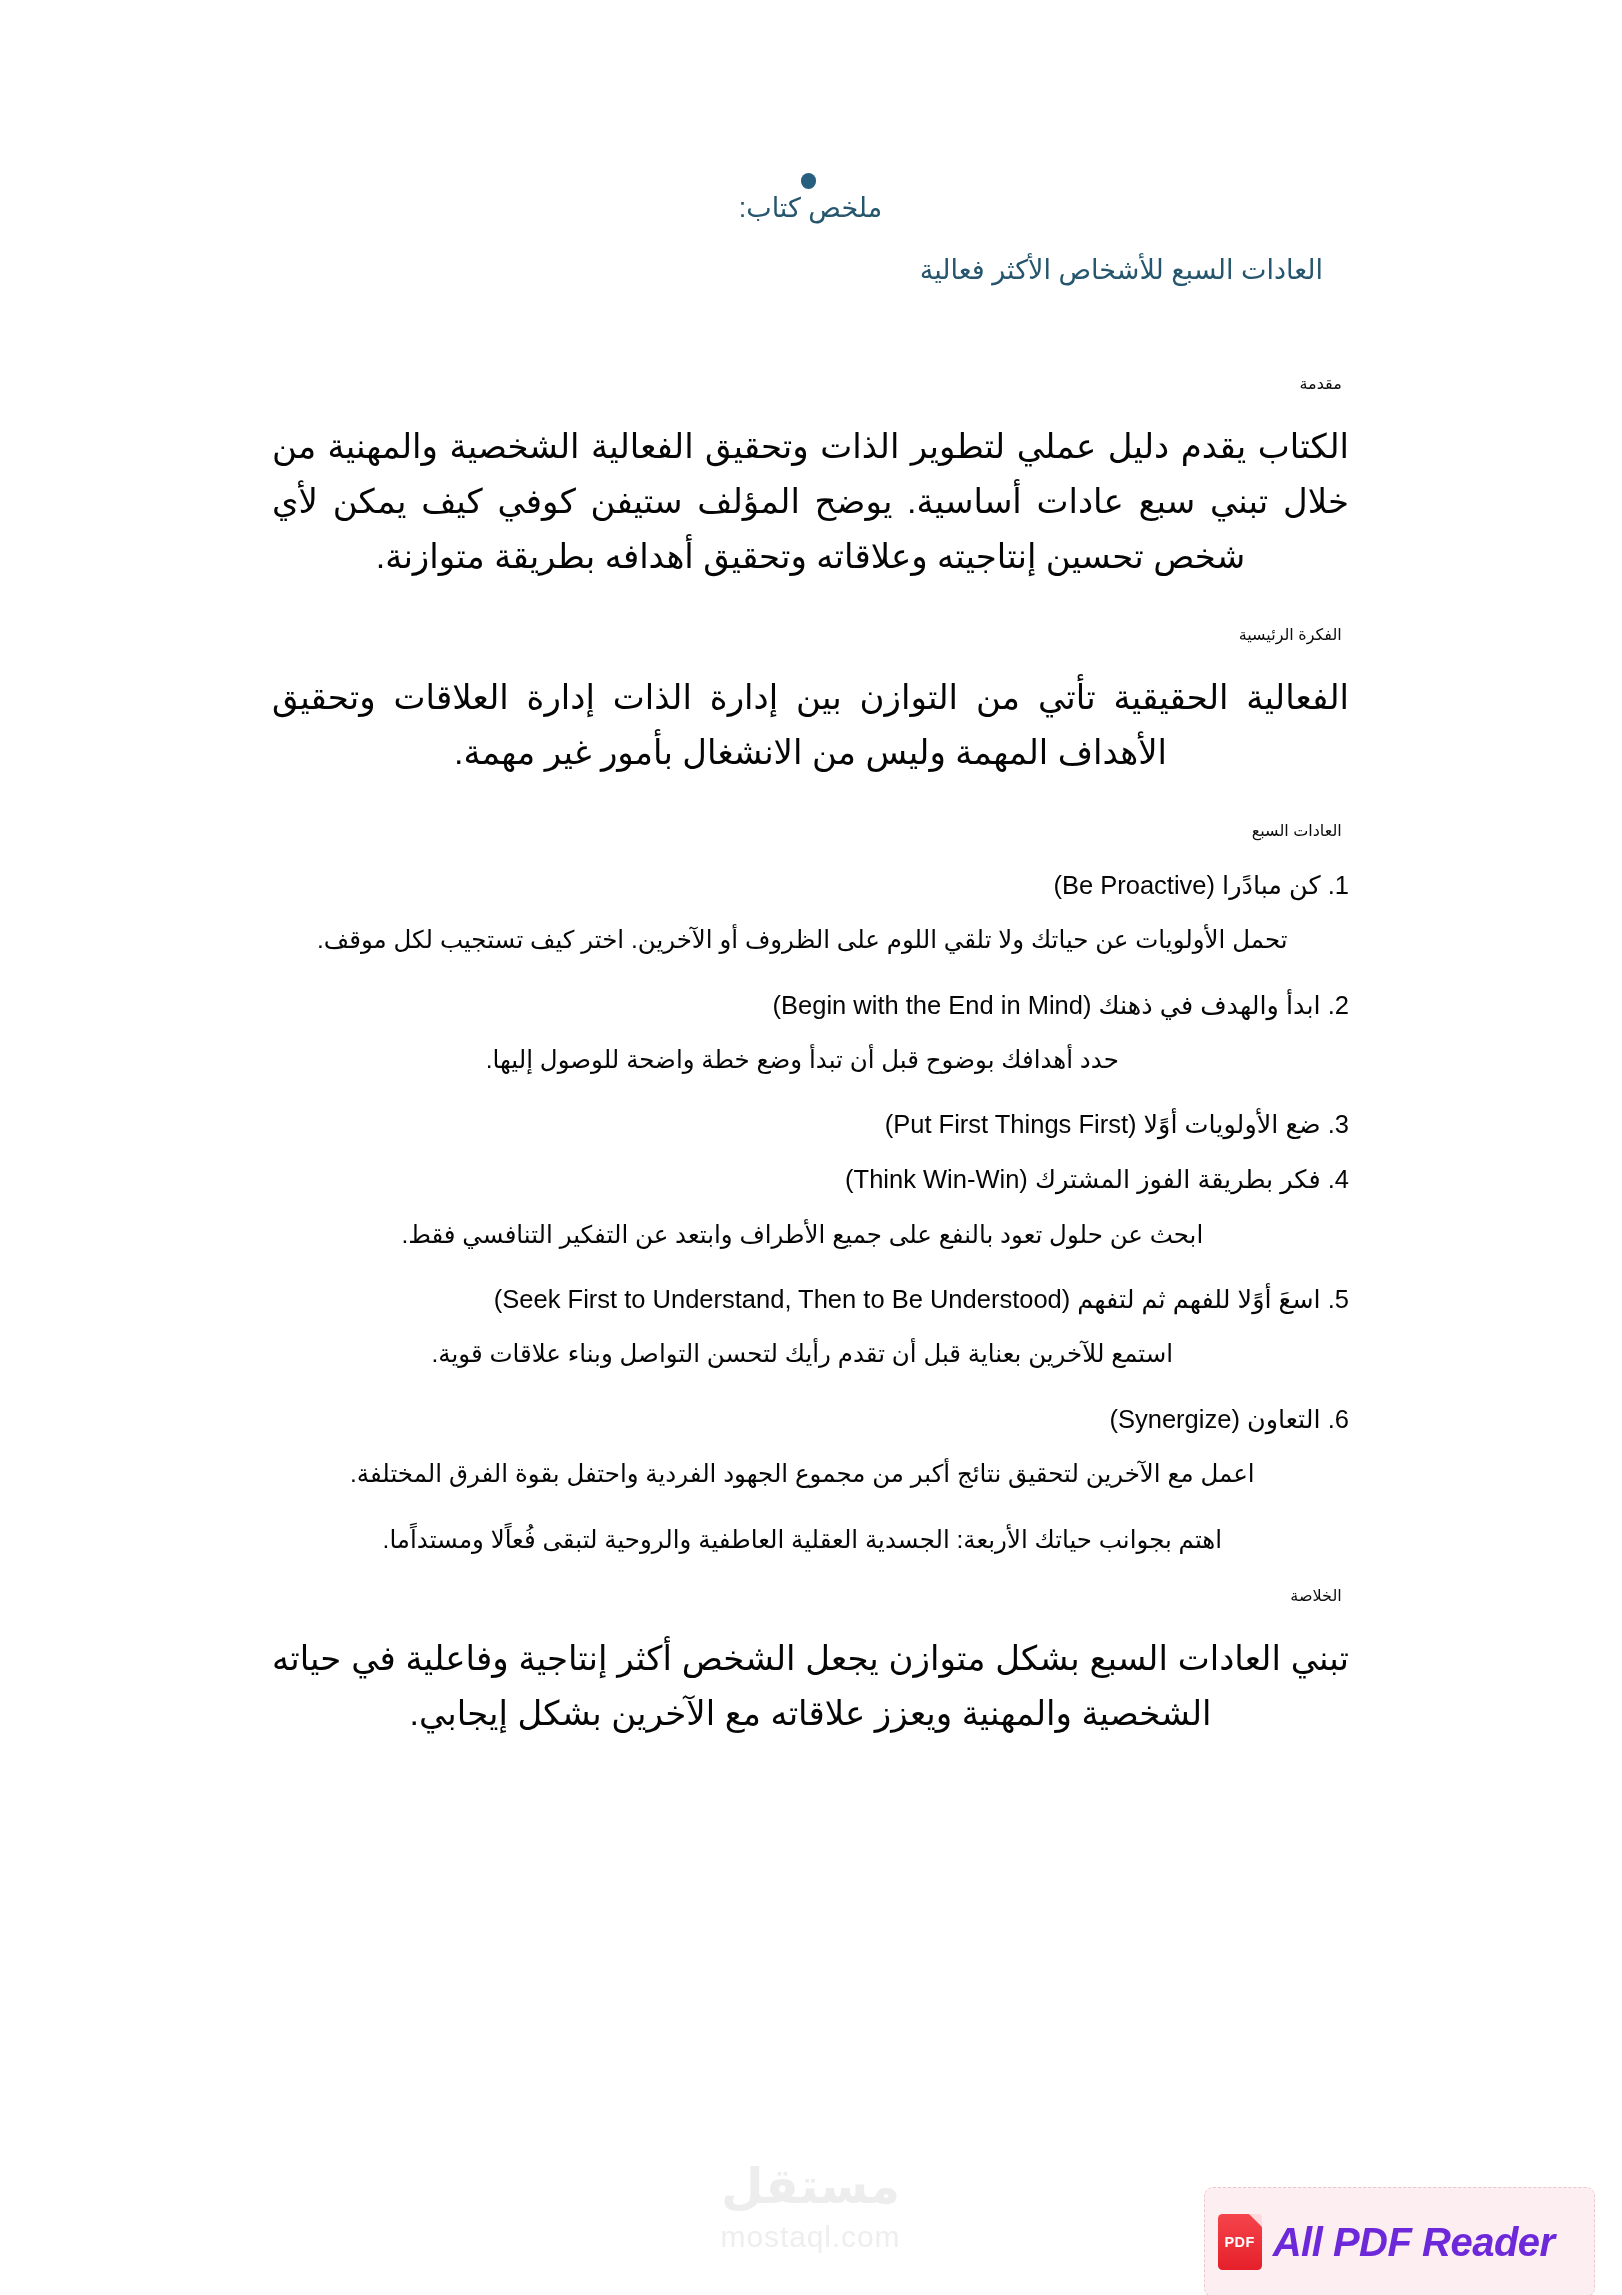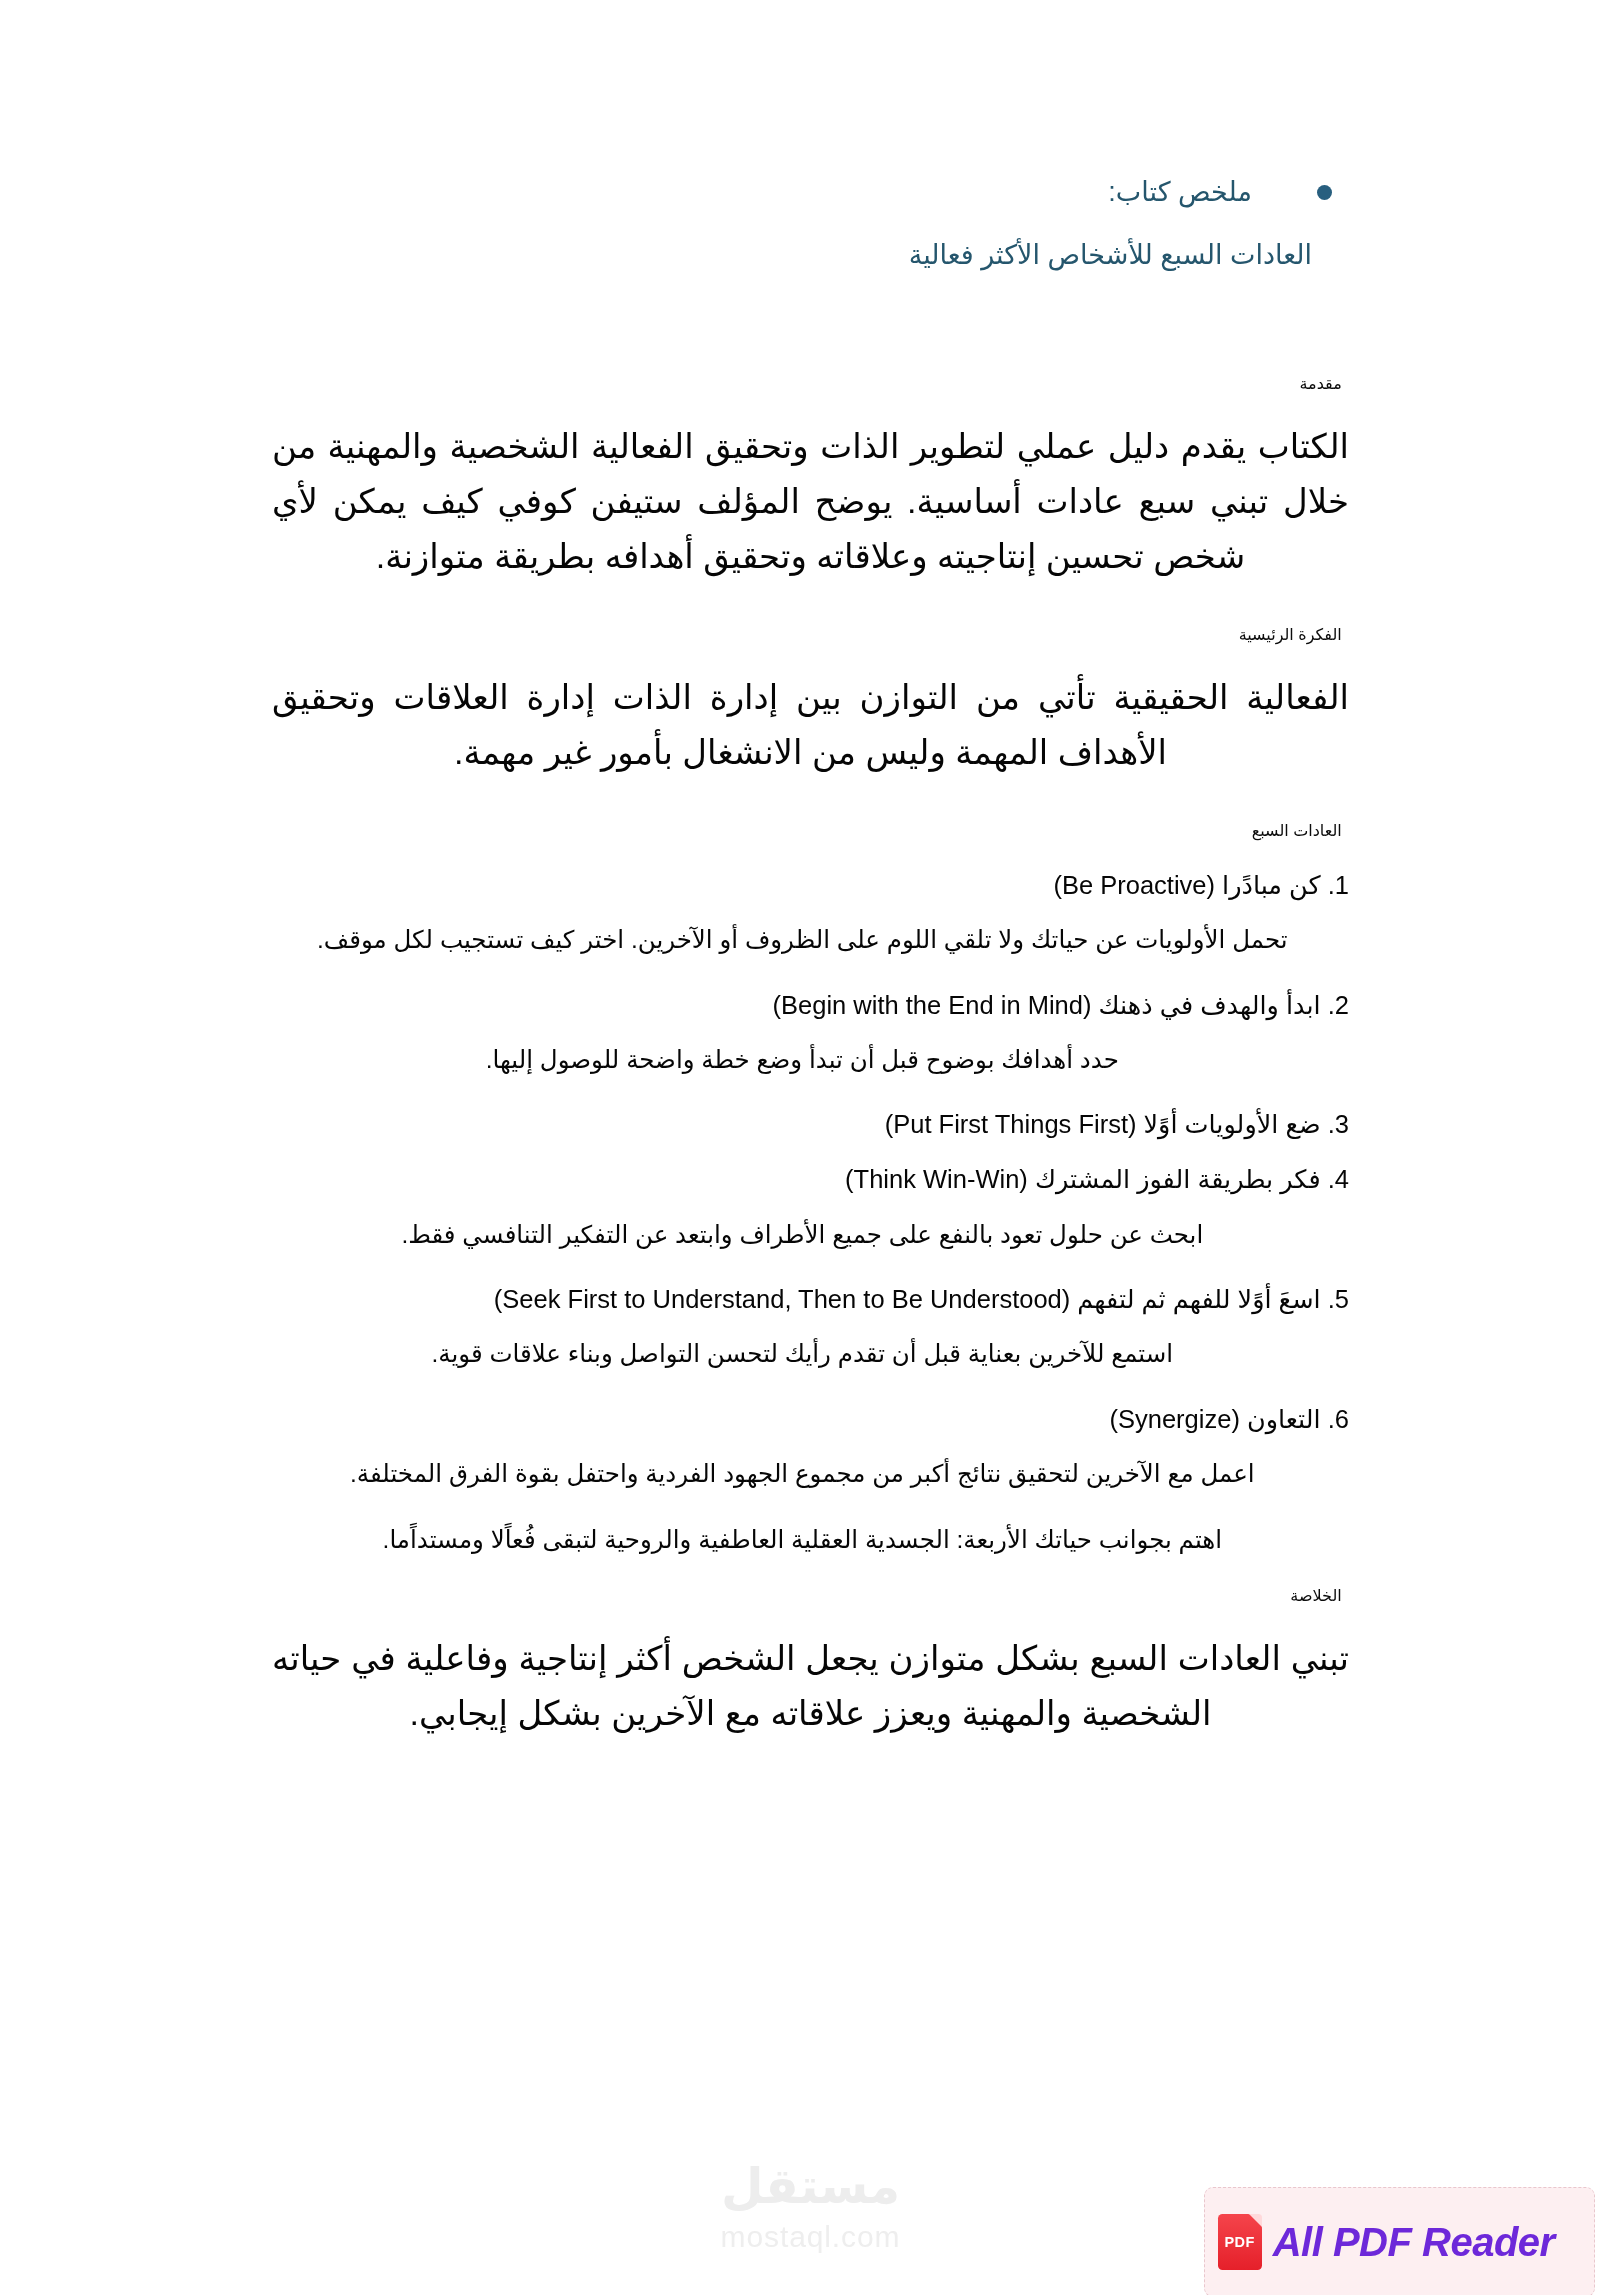--- a/index.html
+++ b/index.html
@@ -22,21 +22,21 @@
 
   
   .title-block {
     position: absolute;
     top: 173px;
     right: 286px;
     left: 286px;
   }
   .bullet-line {
     display: flex;
-    flex-direction: row;
+    flex-direction: column;
     align-items: center;
     direction: rtl;
     justify-content: flex-start;
   }
   .bullet-dot {
     width: 15.5px;
     height: 15.5px;
     border-radius: 50%;
     background: #285f7f;
     flex: 0 0 auto;
@@ -51,21 +51,21 @@
     color: #25566d;
     font-size: 27px;
     line-height: 1.45;
     white-space: nowrap;
   }
   .title-sub {
     color: #25566d;
     font-size: 27px;
     line-height: 1.45;
     margin-top: 23.6px;
-    margin-right: 24px;
+    margin-right: 13px;
     white-space: nowrap;
   }
 
   
   .content {
     position: absolute;
     top: 373px;
     right: 273px;
     left: 273px;
     direction: rtl;

